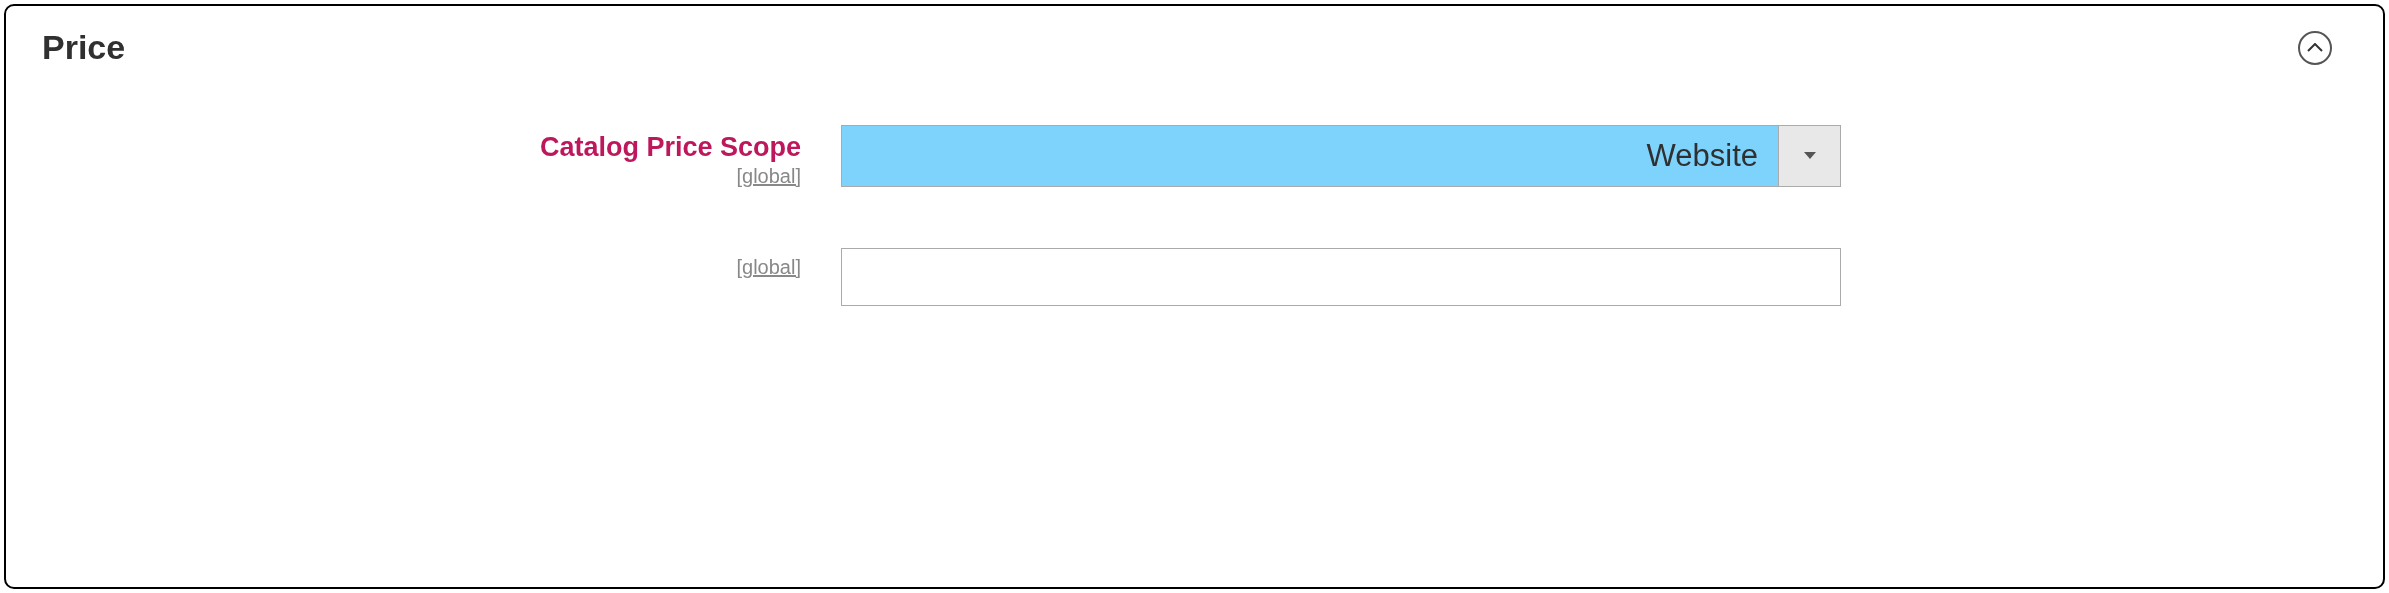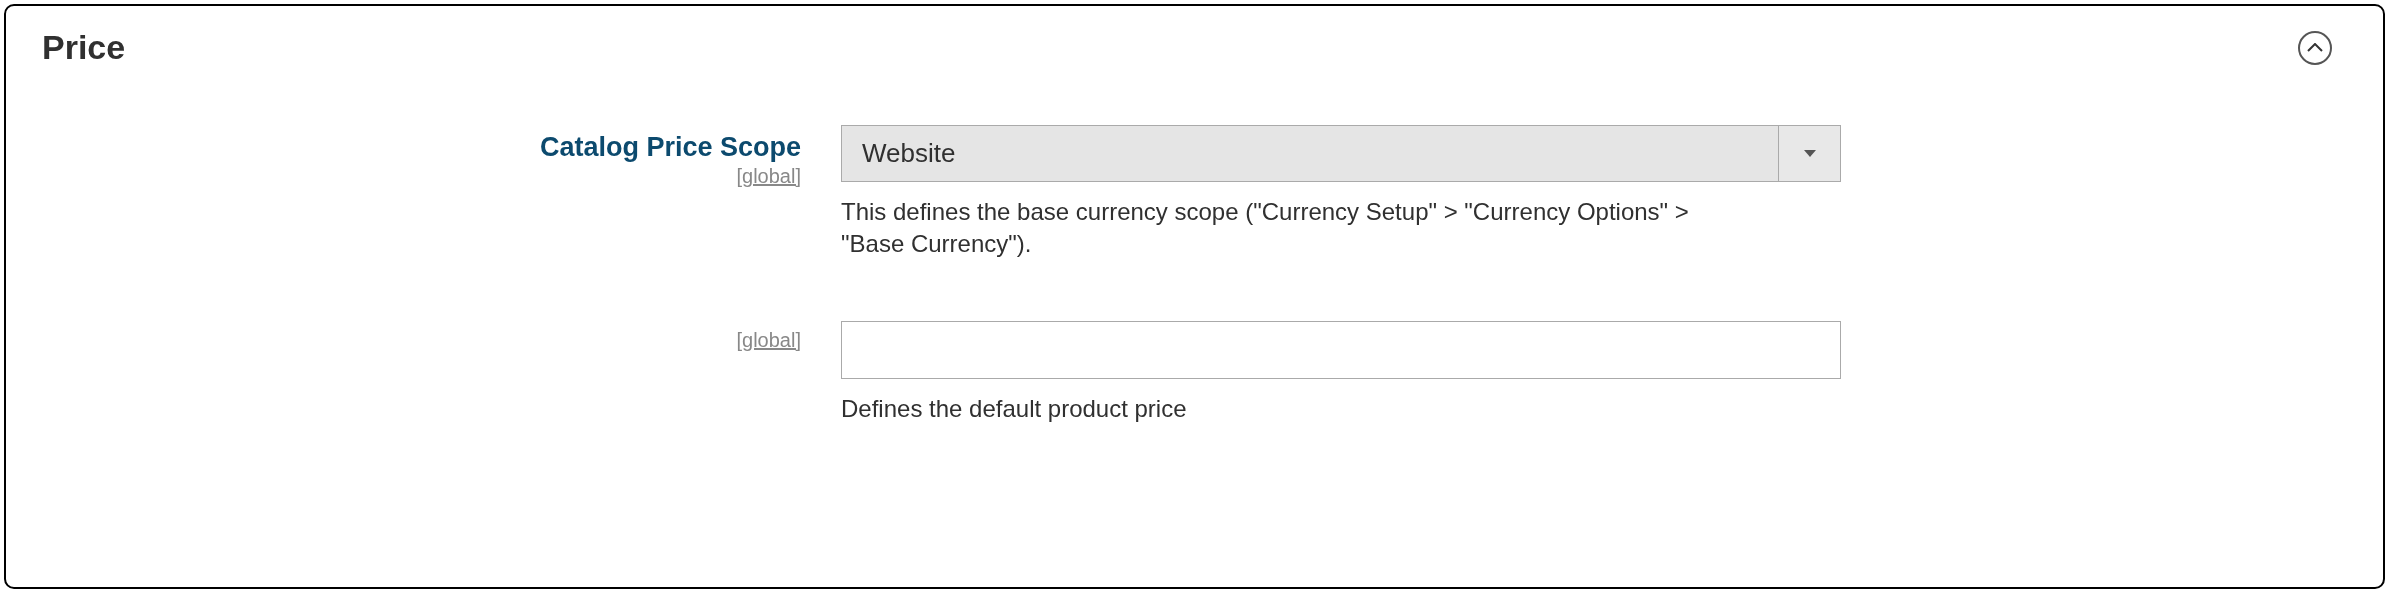--- a/index.html
+++ b/index.html
@@ -49,44 +49,44 @@
   .field-row:last-child { margin-bottom: 20px; }
   .field-label-col {
     width: 795px;
     text-align: right;
     padding-right: 40px;
     padding-top: 6px;
   }
   .field-label {
     font-size: 27px;
     font-weight: 600;
-    color: #0c4a6e;
+    color: #be185d;
     line-height: 1.2;
   }
   .field-scope {
     font-size: 20px;
     color: #888;
     margin-top: 2px;
     text-decoration: underline;
   }
   .field-control-col {
     width: 1000px;
   }
   .select-wrap {
     display: flex;
     width: 100%;
     border: 1px solid #aaa;
   }
   .select-wrap .select-text {
     flex: 1;
     padding: 12px 20px;
-    font-size: 26px;
+    font-size: 31px;
     color: #303030;
-    background: #e5e5e5;
-    text-align: left;
+    background: #7dd3fc;
+    text-align: right;
   }
   .select-wrap .select-arrow {
     width: 62px;
     background: #e8e8e8;
     display: flex;
     align-items: center;
     justify-content: center;
     border-left: 1px solid #aaa;
   }
   .text-input {
@@ -131,28 +131,26 @@
         <div class="select-wrap">
           <div class="select-text">Website</div>
           <div class="select-arrow">
             <span>
               <svg width="14" height="10" viewBox="0 0 14 10">
                   <path d="M1 1 L7 8 L13 1 Z" fill="#555"></path>
                 </svg>
             </span>
           </div>
         </div>
-        <div class="field-help">This defines the base currency scope ("Currency Setup" &gt; "Currency Options" &gt; "Base Currency").</div>
       </div>
     </div>
 
     <div class="field-row">
       <div class="field-label-col">
         <div class="field-scope">[global]</div>
       </div>
       <div class="field-control-col">
         <input type="text" class="text-input" value="" style="">
-        <div class="field-help">Defines the default product price</div>
       </div>
     </div>
 
   </div>
 </div>
 
 </body></html>

